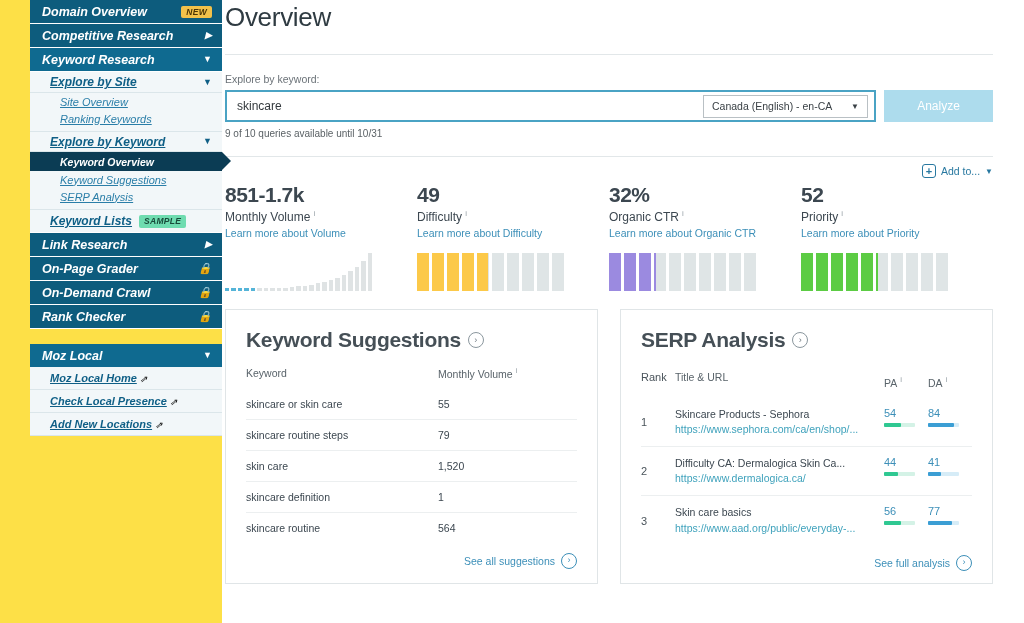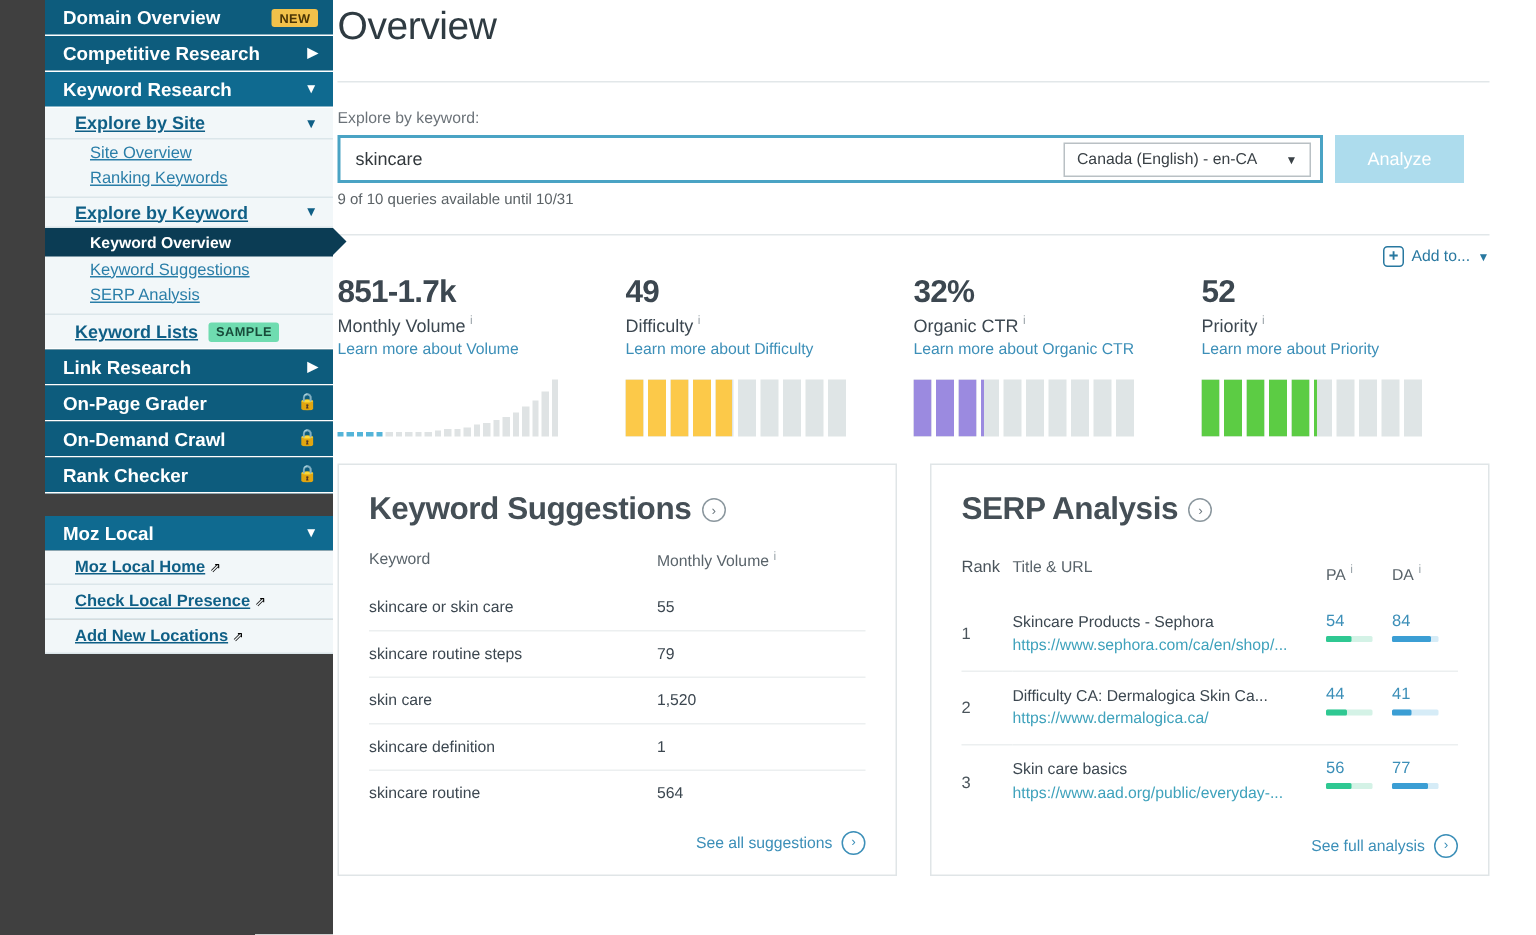--- a/index.html
+++ b/index.html
@@ -5,21 +5,21 @@
   * { box-sizing: border-box; margin: 0; padding: 0; }
   html, body {
     width: 1024px; height: 623px;
     background: #ffffff;
     font-family: "Liberation Sans", sans-serif;
     overflow: hidden;
   }
   .app { position: relative; width: 1024px; height: 623px; display: flex; }
 
   
-  .sidebar { width: 222px; flex: 0 0 222px; background: #404040; padding-left: 30px; padding-top: 0; }
+  .sidebar { width: 222px; flex: 0 0 222px; background: #fde047; padding-left: 30px; padding-top: 0; font-style: italic; }
   .nav-group { width: 192px; }
   .nav-top {
     background: #0d5c7d;
     color: #ffffff;
     font-size: 12.5px;
     font-weight: bold;
     height: 24px;
     display: flex;
     align-items: center;
     padding: 0 10px 0 12px;
@@ -96,21 +96,21 @@
     flex: 1 1 auto; border: 0; outline: none; font-size: 12px; color: #33393d;
     padding-left: 10px; font-family: "Liberation Sans", sans-serif; background: transparent;
   }
   .lang-select {
     border: 1px solid #b9c0c4; background: #fff; height: 23px; min-width: 165px;
     font-size: 10.5px; color: #3a4146; display: flex; align-items: center;
     padding: 0 8px; gap: 6px; justify-content: space-between;
   }
   .lang-select .arr { font-size: 8px; color: #3a4146; }
   .analyze-btn {
-    width: 86px; background: #addced; color: #ffffff; border: 0;
+    width: 109px; background: #addced; color: #ffffff; border: 0;
     font-size: 12px; font-family: "Liberation Sans", sans-serif; cursor: default;
   }
   .quota { font-size: 10px; color: #5b6266; margin-top: 6px; }
 
   .hr2 { height: 1px; background: #e2e7e9; margin-top: 17px; }
 
   .addto-row { display: flex; justify-content: flex-end; margin-top: 7px; }
   .addto {
     display: flex; align-items: center; gap: 5px; font-size: 10.5px; color: #2878a0;
   }

